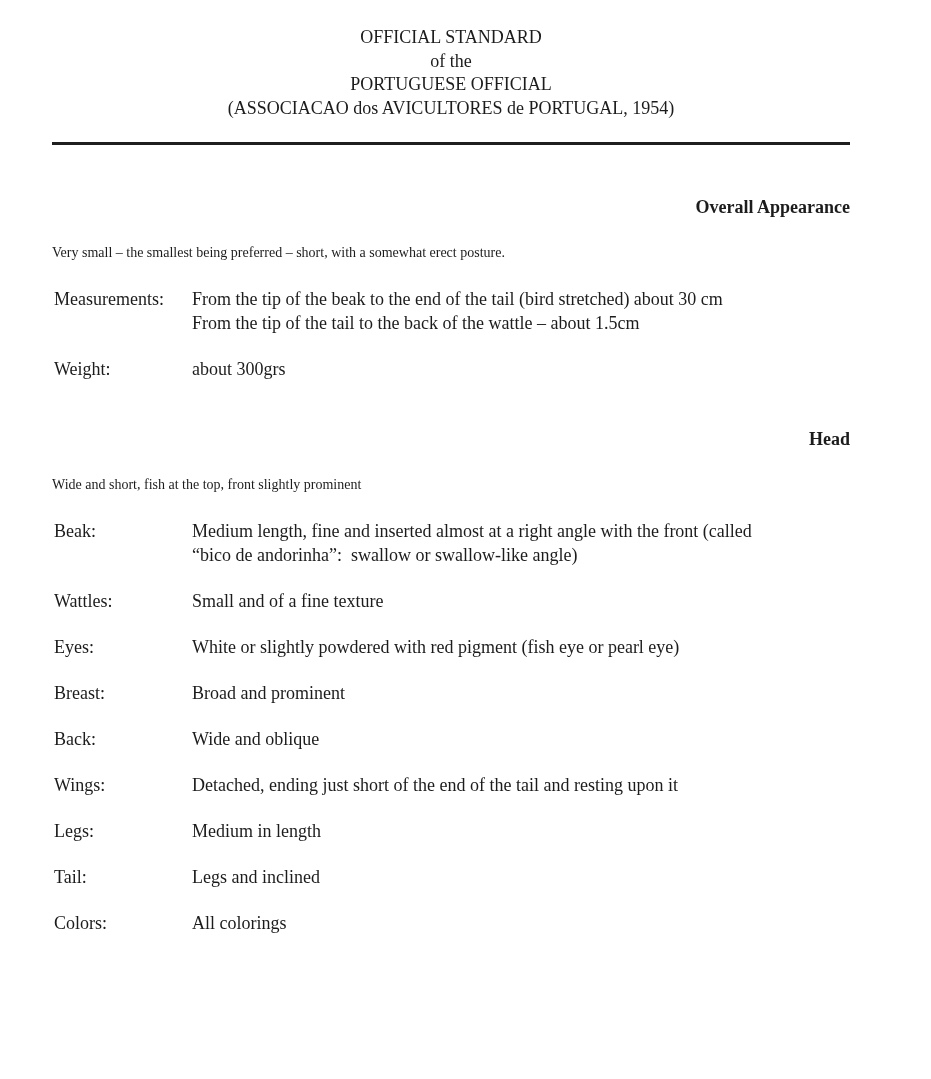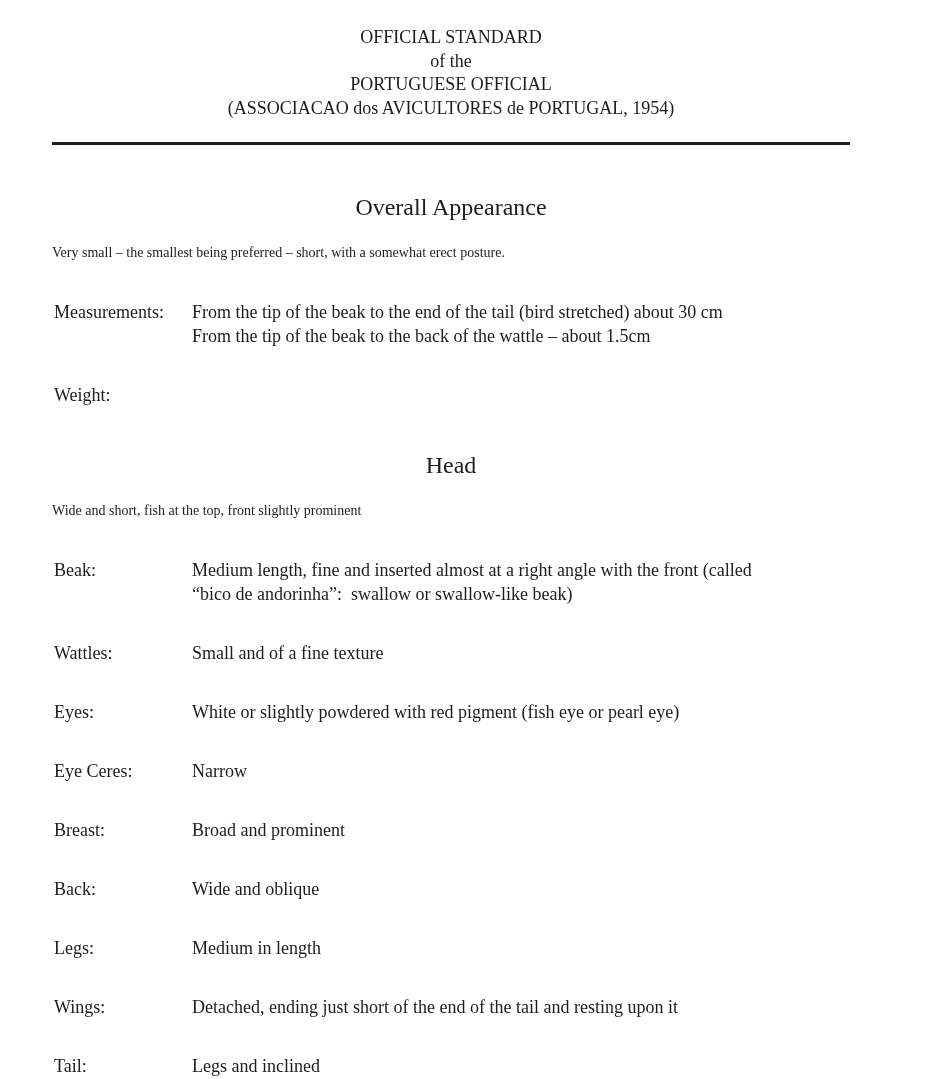--- a/index.html
+++ b/index.html
@@ -26,41 +26,41 @@
     font-size: 18px;
     line-height: 23.5px;
   }
   .rule {
     margin-top: 22px;
     width: 798px;
     height: 3px;
     background: #1f1f1f;
   }
   .section-heading {
-    text-align: center;
-    font-weight: normal;
-    font-size: 24px;
+    text-align: right;
+    font-weight: bold;
+    font-size: 18px;
     line-height: 24px;
   }
   .section-heading.first {
     margin-top: 50px;
   }
   .section-heading.second {
     margin-top: 46px;
   }
   .section-intro {
     margin-top: 22px;
     text-align: left;
     font-size: 14px;
     line-height: 24px;
     white-space: pre-wrap;
   }
   .entry {
     display: flex;
-    margin-top: 35px;
+    margin-top: 22px;
     font-size: 18px;
     line-height: 24px;
   }
   .entry-label {
     width: 138px;
     flex-shrink: 0;
     padding-left: 2px;
   }
   .entry-value {
     flex: 1;
@@ -85,88 +85,85 @@
     <div class="rule"></div>
 
     <div>
       <div class="section-heading first">Overall Appearance</div>
       <div class="section-intro">Very small – the smallest being preferred – short, with a somewhat erect posture.</div>
 
       <div class="entry">
         <div class="entry-label">Measurements:</div>
         <div class="entry-value">
           <div class="value-line">From the tip of the beak to the end of the tail (bird stretched) about 30 cm</div>
-          <div class="value-line">From the tip of the beak to the back of the wattle – about 1.5cm</div>
+          <div class="value-line">From the tip of the tail to the back of the wattle – about 1.5cm</div>
         </div>
       </div>
 
       <div class="entry">
         <div class="entry-label">Weight:</div>
+        <div class="entry-value">
+          <div class="value-line">about 300grs</div>
+        </div>
       </div>
     </div>
 
     <div>
       <div class="section-heading second">Head</div>
       <div class="section-intro">Wide and short, fish at the top, front slightly prominent</div>
 
       <div class="entry">
         <div class="entry-label">Beak:</div>
         <div class="entry-value">
           <div class="value-line">Medium length, fine and inserted almost at a right angle with the front (called</div>
-          <div class="value-line">“bico de andorinha”:  swallow or swallow-like beak)</div>
+          <div class="value-line">“bico de andorinha”:  swallow or swallow-like angle)</div>
         </div>
       </div>
 
       <div class="entry">
         <div class="entry-label">Wattles:</div>
         <div class="entry-value">
           <div class="value-line">Small and of a fine texture</div>
         </div>
       </div>
 
       <div class="entry">
         <div class="entry-label">Eyes:</div>
         <div class="entry-value">
           <div class="value-line">White or slightly powdered with red pigment (fish eye or pearl eye)</div>
         </div>
       </div>
 
-      <div class="entry">
-        <div class="entry-label">Eye Ceres:</div>
-        <div class="entry-value">
-          <div class="value-line">Narrow</div>
-        </div>
-      </div>
 
 
       <div class="entry">
         <div class="entry-label">Breast:</div>
         <div class="entry-value">
           <div class="value-line">Broad and prominent</div>
         </div>
       </div>
 
       <div class="entry">
         <div class="entry-label">Back:</div>
         <div class="entry-value">
           <div class="value-line">Wide and oblique</div>
         </div>
       </div>
 
       <div class="entry">
-        <div class="entry-label">Legs:</div>
+        <div class="entry-label">Wings:</div>
         <div class="entry-value">
-          <div class="value-line">Medium in length</div>
+          <div class="value-line">Detached, ending just short of the end of the tail and resting upon it</div>
         </div>
       </div>
 
       <div class="entry">
-        <div class="entry-label">Wings:</div>
+        <div class="entry-label">Legs:</div>
         <div class="entry-value">
-          <div class="value-line">Detached, ending just short of the end of the tail and resting upon it</div>
+          <div class="value-line">Medium in length</div>
         </div>
       </div>
 
       <div class="entry">
         <div class="entry-label">Tail:</div>
         <div class="entry-value">
           <div class="value-line">Legs and inclined</div>
         </div>
       </div>
 

